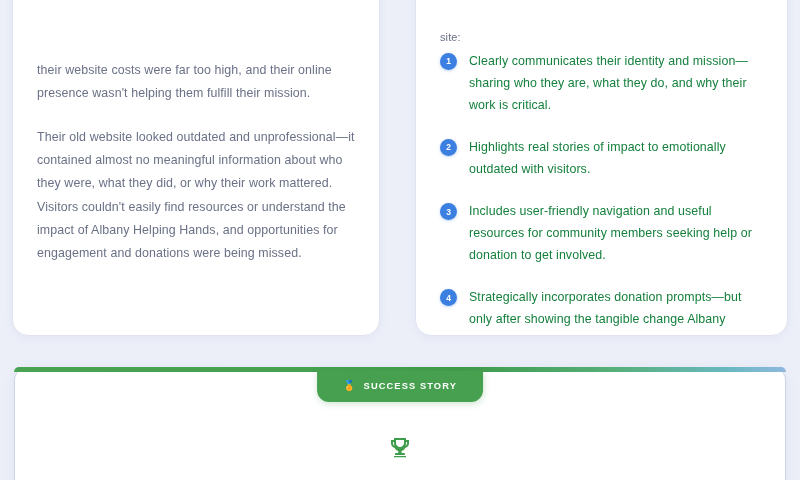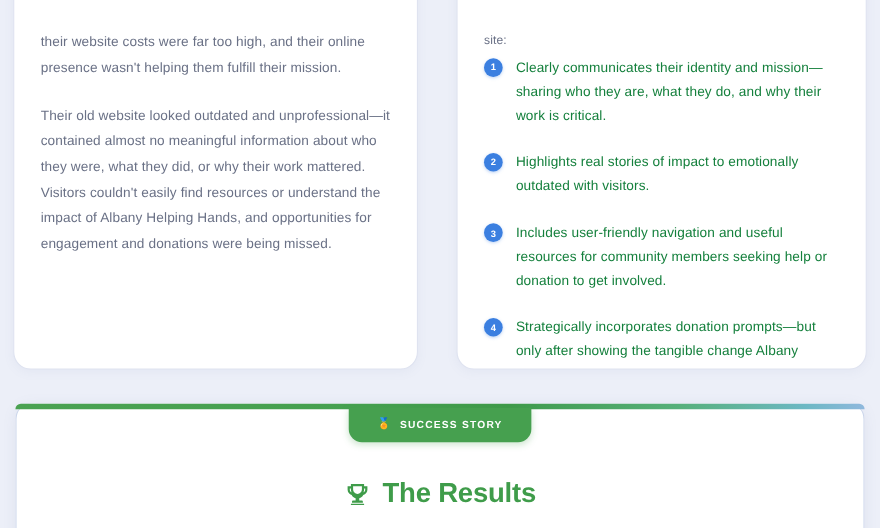--- a/index.html
+++ b/index.html
@@ -37,20 +37,21 @@
   }
 
   .card-left  { width: 368px; }
   .card-right { width: 373px; }
 
   .body-text {
     color: #6a7186;
     font-size: 12.4px;
     line-height: 1.88;
     letter-spacing: 0.1px;
+    margin-top: 32px;
   }
 
   .body-text + .body-text { margin-top: 20px; }
 
   .lead-text {
     color: #6a7186;
     font-size: 11px;
     line-height: 1.88;
     letter-spacing: 0.1px;
     margin-bottom: 2px;
@@ -204,16 +205,15 @@
     <span class="badge-icon">🏅</span>
     <span>SUCCESS STORY</span>
   </div>
 
   <div class="results-title-row">
     <span>
       <svg class="trophy-icon" viewBox="0 0 24 24" fill="#3f9c4a" xmlns="http://www.w3.org/2000/svg">
         <path d="M6 3h12v2h3v3.2c0 2.3-1.6 4.2-3.8 4.7-.7 1.5-2 2.6-3.6 3v2.1h2.2c.6 0 1.1.5 1.1 1.1V20H7v-.9c0-.6.5-1.1 1.1-1.1h2.2v-2.1c-1.6-.4-2.9-1.5-3.6-3C4.6 12.4 3 10.5 3 8.2V5h3V3zm0 4H5v1.2c0 1.1.6 2 1.6 2.4-.4-.8-.6-1.7-.6-2.6V7zm12 0v1c0 .9-.2 1.8-.6 2.6 1-.4 1.6-1.3 1.6-2.4V7h-1zM8 5v3c0 2.2 1.8 4 4 4s4-1.8 4-4V5H8zM6 21h12v1.2H6V21z"></path>
       </svg>
     </span>
-    <span class="results-title">The Results</span>
   </div>
 
 </div>
 
 </body></html>

